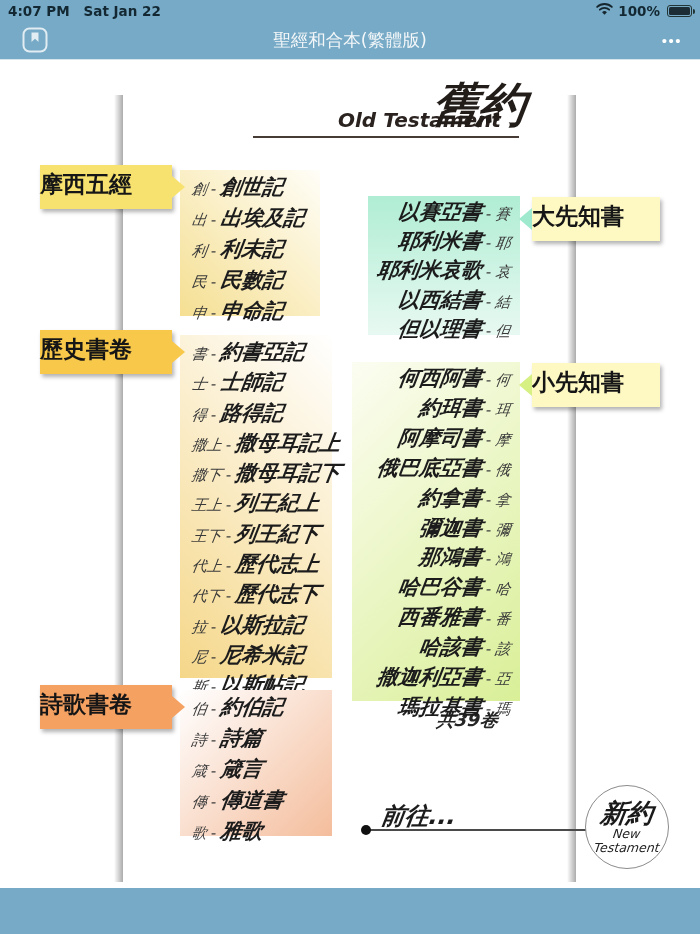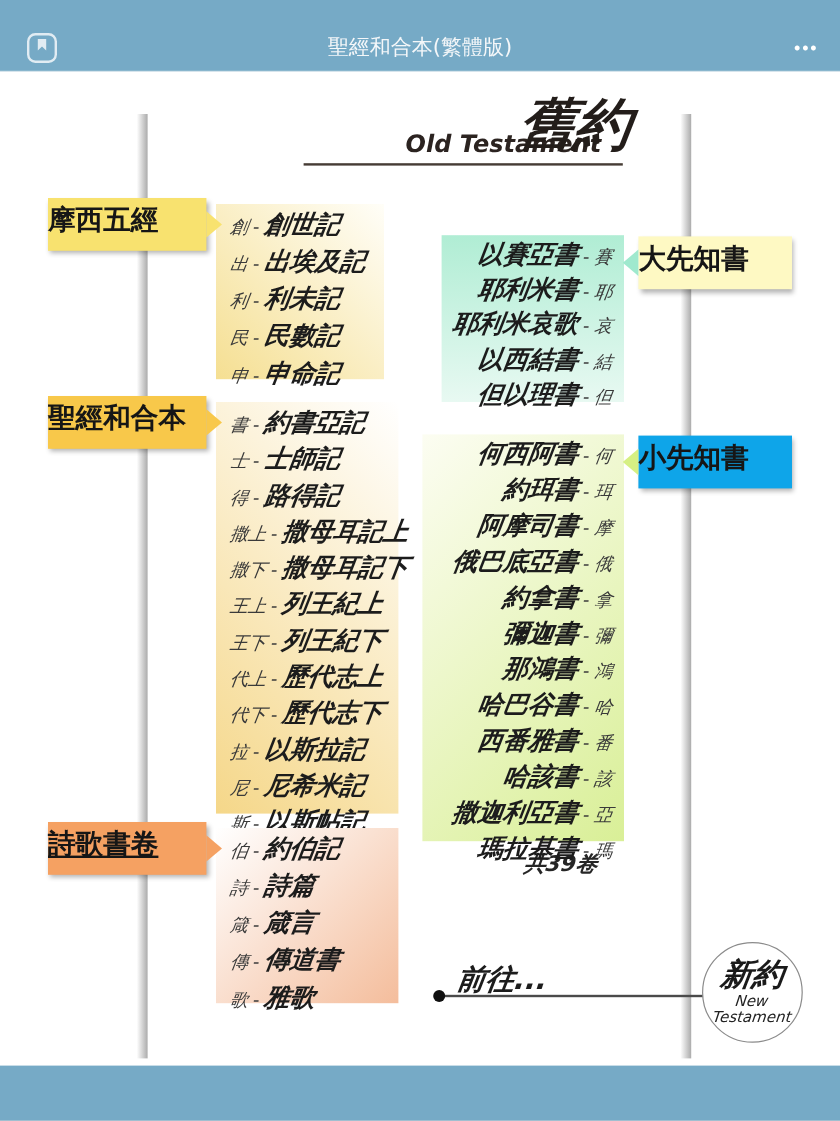--- a/index.html
+++ b/index.html
@@ -89,20 +89,40 @@
   .nt-en{ font-size:12.5px; font-style:italic; line-height:14px; color:#222; }
 
   .footer{ position:absolute; left:0; right:0; bottom:0; height:46px; }
 </style>
 </head>
 <body>
 
 <div class="screen">
 
   <div class="header" style="background: rgb(118, 170, 198);">
+    <div class="statusbar" style="color: rgb(19, 40, 50);">
+      <div class="status-left">
+        <span>4:07 PM</span>
+        <span>Sat Jan 22</span>
+      </div>
+      <div class="status-right">
+        <span>
+          <svg width="17" height="13" viewBox="0 0 16 12">
+            <path d="M1.1 3.6 a10 10 0 0 1 13.8 0" stroke="#16262e" stroke-width="1.7" fill="none" stroke-linecap="round"></path>
+            <path d="M3.6 6.2 a6.3 6.3 0 0 1 8.8 0" stroke="#16262e" stroke-width="1.7" fill="none" stroke-linecap="round"></path>
+            <path d="M8 11 L5.7 8.6 a3.3 3.3 0 0 1 4.6 0 Z" fill="#16262e"></path>
+          </svg>
+        </span>
+        <span>100%</span>
+        <span class="battery">
+          <span class="fill"></span>
+            <span class="nub"></span>
+        </span>
+      </div>
+    </div>
     <div class="navbar">
       <button class="bookmark-btn">
         <span>
           <svg width="28" height="28" viewBox="0 0 28 28">
             <rect x="2.5" y="2.5" width="23" height="23" rx="6" fill="none" stroke="rgba(255,255,255,0.78)" stroke-width="2"></rect>
             <path d="M10.5 6.5 v9.5 l3.5 -3.2 3.5 3.2 V6.5 z" fill="rgba(255,255,255,0.78)"></path>
           </svg>
         </span>
       </button>
       <div class="nav-title" style="color: rgb(244, 247, 249);">聖經和合本(繁體版)</div>
@@ -127,39 +147,39 @@
       <div class="book-list" style="background: linear-gradient(45deg, rgb(245, 223, 146), rgb(255, 254, 248));">
           <div class="row"><span class="skew"><span class="abbr">創</span><span class="dash">-</span><span class="name">創世記</span></span></div>
           <div class="row"><span class="skew"><span class="abbr">出</span><span class="dash">-</span><span class="name">出埃及記</span></span></div>
           <div class="row"><span class="skew"><span class="abbr">利</span><span class="dash">-</span><span class="name">利未記</span></span></div>
           <div class="row"><span class="skew"><span class="abbr">民</span><span class="dash">-</span><span class="name">民數記</span></span></div>
           <div class="row"><span class="skew"><span class="abbr">申</span><span class="dash">-</span><span class="name">申命記</span></span></div>
         </div>
     </div>
     <div class="s1">
       <div class="cat-label" style="background: rgb(248, 200, 74);">
-        <span class="cat-text">聖經和合本</span><span class="arrow arrow-right" style="border-left-color: rgb(248, 200, 74);"></span>
+        <span class="cat-text">歷史書卷</span><span class="arrow arrow-right" style="border-left-color: rgb(248, 200, 74);"></span>
       </div>
       <div class="book-list" style="background: linear-gradient(45deg, rgb(245, 215, 137), rgb(255, 255, 255));">
           <div class="row"><span class="skew"><span class="abbr">書</span><span class="dash">-</span><span class="name">約書亞記</span></span></div>
           <div class="row"><span class="skew"><span class="abbr">士</span><span class="dash">-</span><span class="name">士師記</span></span></div>
           <div class="row"><span class="skew"><span class="abbr">得</span><span class="dash">-</span><span class="name">路得記</span></span></div>
           <div class="row"><span class="skew"><span class="abbr">撒上</span><span class="dash">-</span><span class="name">撒母耳記上</span></span></div>
           <div class="row"><span class="skew"><span class="abbr">撒下</span><span class="dash">-</span><span class="name">撒母耳記下</span></span></div>
           <div class="row"><span class="skew"><span class="abbr">王上</span><span class="dash">-</span><span class="name">列王紀上</span></span></div>
           <div class="row"><span class="skew"><span class="abbr">王下</span><span class="dash">-</span><span class="name">列王紀下</span></span></div>
           <div class="row"><span class="skew"><span class="abbr">代上</span><span class="dash">-</span><span class="name">歷代志上</span></span></div>
           <div class="row"><span class="skew"><span class="abbr">代下</span><span class="dash">-</span><span class="name">歷代志下</span></span></div>
           <div class="row"><span class="skew"><span class="abbr">拉</span><span class="dash">-</span><span class="name">以斯拉記</span></span></div>
           <div class="row"><span class="skew"><span class="abbr">尼</span><span class="dash">-</span><span class="name">尼希米記</span></span></div>
           <div class="row"><span class="skew"><span class="abbr">斯</span><span class="dash">-</span><span class="name">以斯帖記</span></span></div>
         </div>
     </div>
     <div class="s2">
-      <div class="cat-label" style="background: rgb(245, 161, 98); text-decoration: underline;">
+      <div class="cat-label" style="background: rgb(245, 161, 98);">
         <span class="cat-text">詩歌書卷</span><span class="arrow arrow-right" style="border-left-color: rgb(245, 161, 98);"></span>
       </div>
       <div class="book-list" style="background: linear-gradient(135deg, rgb(255, 255, 255), rgb(244, 189, 156));">
           <div class="row"><span class="skew"><span class="abbr">伯</span><span class="dash">-</span><span class="name">約伯記</span></span></div>
           <div class="row"><span class="skew"><span class="abbr">詩</span><span class="dash">-</span><span class="name">詩篇</span></span></div>
           <div class="row"><span class="skew"><span class="abbr">箴</span><span class="dash">-</span><span class="name">箴言</span></span></div>
           <div class="row"><span class="skew"><span class="abbr">傳</span><span class="dash">-</span><span class="name">傳道書</span></span></div>
           <div class="row"><span class="skew"><span class="abbr">歌</span><span class="dash">-</span><span class="name">雅歌</span></span></div>
         </div>
     </div>
@@ -169,21 +189,21 @@
       </div>
       <div class="book-list" style="background: linear-gradient(rgb(176, 237, 212), rgb(232, 249, 242));">
           <div class="row"><span class="skew"><span class="name">以賽亞書</span><span class="dash">-</span><span class="abbr">賽</span></span></div>
           <div class="row"><span class="skew"><span class="name">耶利米書</span><span class="dash">-</span><span class="abbr">耶</span></span></div>
           <div class="row"><span class="skew"><span class="name">耶利米哀歌</span><span class="dash">-</span><span class="abbr">哀</span></span></div>
           <div class="row"><span class="skew"><span class="name">以西結書</span><span class="dash">-</span><span class="abbr">結</span></span></div>
           <div class="row"><span class="skew"><span class="name">但以理書</span><span class="dash">-</span><span class="abbr">但</span></span></div>
         </div>
     </div>
     <div class="s4">
-      <div class="cat-label" style="background: #0ea5e9;">
+      <div class="cat-label" style="background: #fef9c3;">
         <span class="cat-text">小先知書</span><span class="arrow arrow-left" style="border-right-color: rgb(214, 240, 131);"></span>
       </div>
       <div class="book-list" style="background: linear-gradient(135deg, rgb(252, 253, 242), rgb(217, 239, 151));">
           <div class="row"><span class="skew"><span class="name">何西阿書</span><span class="dash">-</span><span class="abbr">何</span></span></div>
           <div class="row"><span class="skew"><span class="name">約珥書</span><span class="dash">-</span><span class="abbr">珥</span></span></div>
           <div class="row"><span class="skew"><span class="name">阿摩司書</span><span class="dash">-</span><span class="abbr">摩</span></span></div>
           <div class="row"><span class="skew"><span class="name">俄巴底亞書</span><span class="dash">-</span><span class="abbr">俄</span></span></div>
           <div class="row"><span class="skew"><span class="name">約拿書</span><span class="dash">-</span><span class="abbr">拿</span></span></div>
           <div class="row"><span class="skew"><span class="name">彌迦書</span><span class="dash">-</span><span class="abbr">彌</span></span></div>
           <div class="row"><span class="skew"><span class="name">那鴻書</span><span class="dash">-</span><span class="abbr">鴻</span></span></div>

